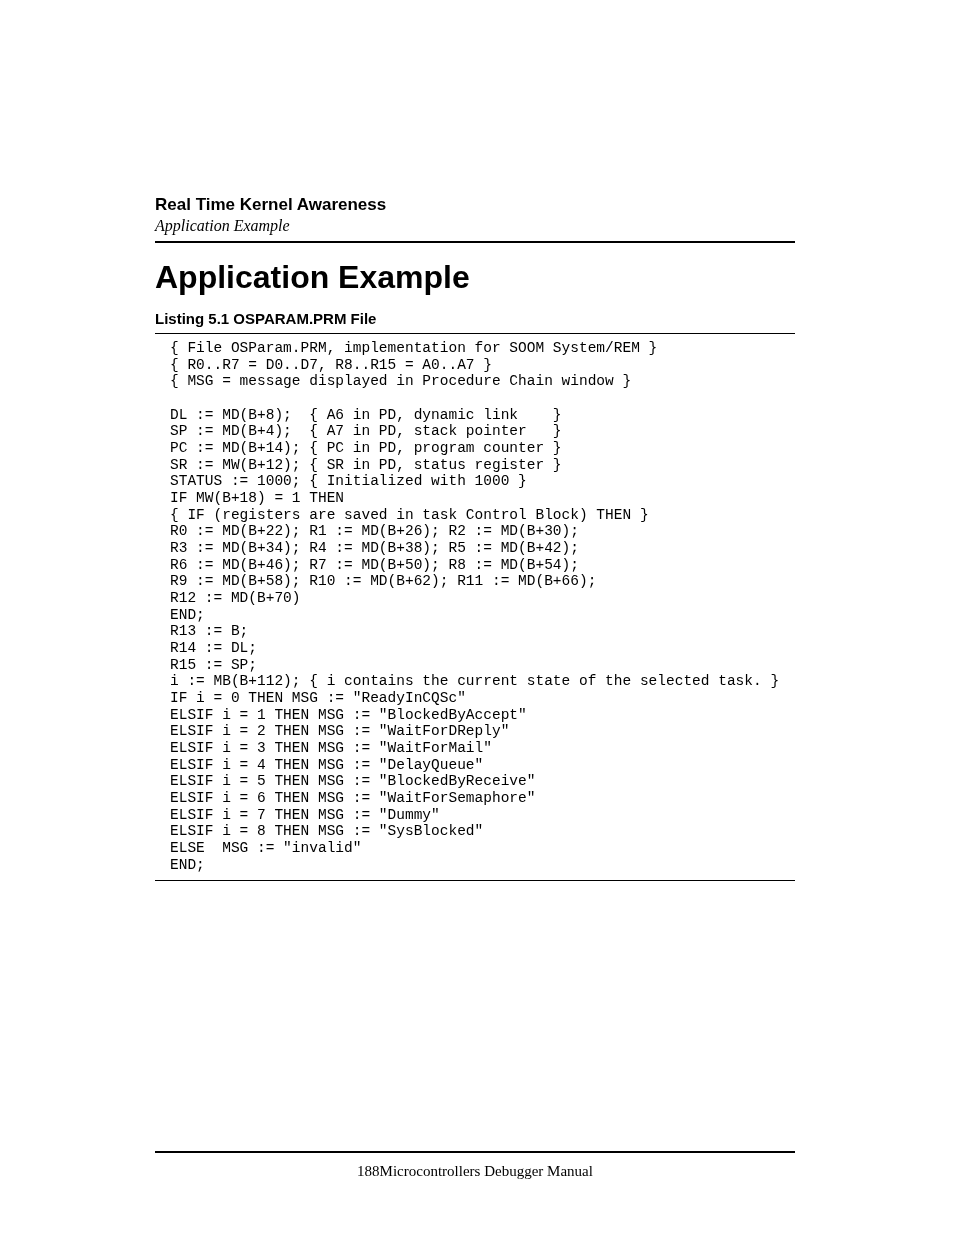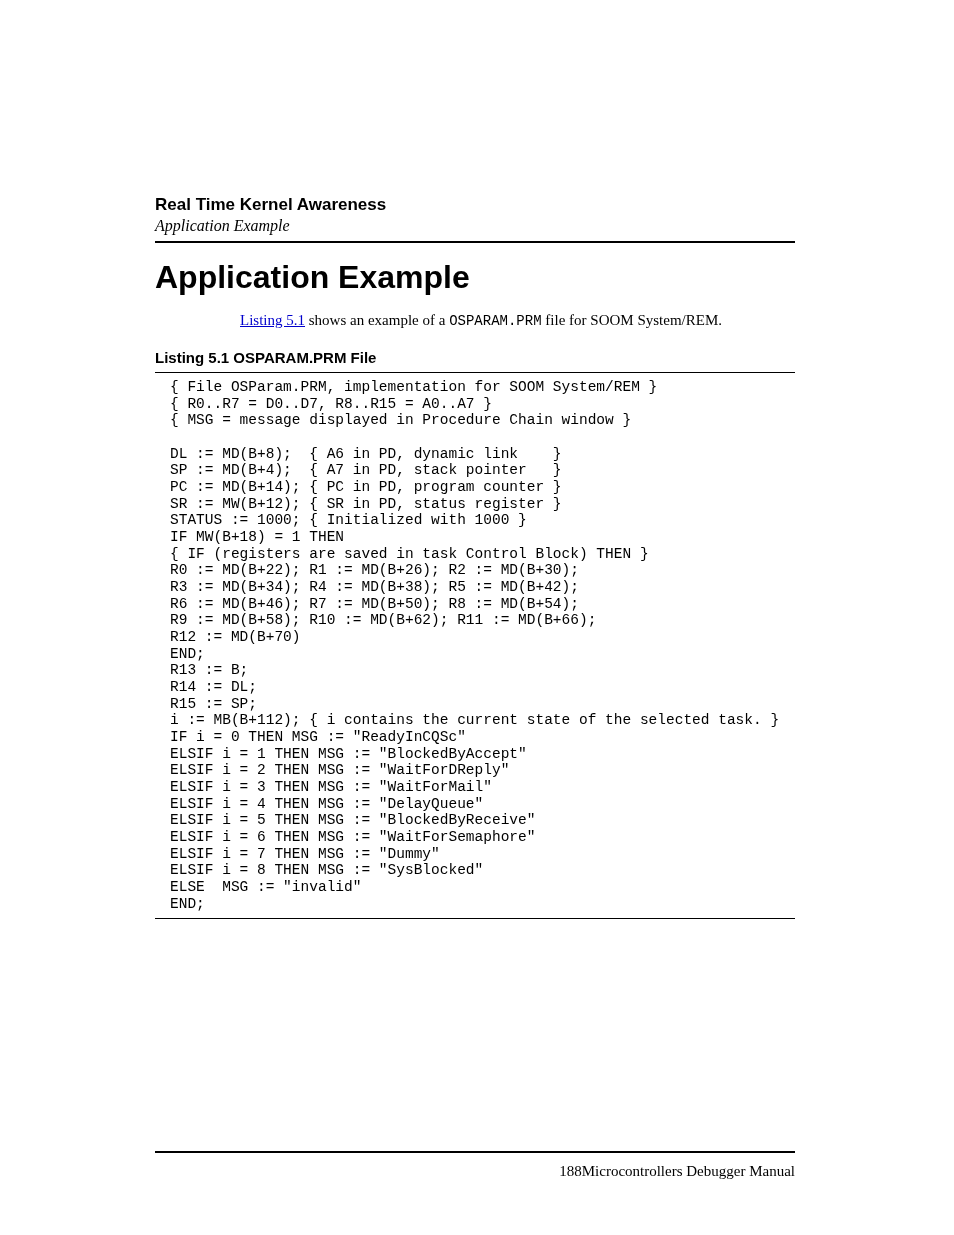--- a/index.html
+++ b/index.html
@@ -78,40 +78,37 @@
     right: 155px;
     bottom: 55px;
   }
   .footer-rule {
     border: none;
     border-top: 2px solid #000;
     margin: 0 0 10px 0;
   }
   .footer-row {
     display: flex;
-    justify-content: flex-end;
+    justify-content: center;
     font-size: 15px;
   }
   .page-number { }
   .manual-title { }
 </style>
 </head>
 <body>
 
 <div class="page">
 
   <p class="running-head-bold">Real Time Kernel Awareness</p>
   <p class="running-head-italic">Application Example</p>
   <hr class="hr-top">
 
   <h1 class="section-title">Application Example</h1>
 
-  <p class="intro-para">
-    <a href="#">Listing 5.1</a><span> shows an example of a </span><span class="code-inline">OSPARAM.PRM</span><span> file for SOOM System/REM.</span>
-  </p>
 
   <p class="listing-caption">Listing 5.1  OSPARAM.PRM File</p>
   <hr class="listing-top-rule">
   <pre class="code-block">{ File OSParam.PRM, implementation for SOOM System/REM }
 { R0..R7 = D0..D7, R8..R15 = A0..A7 }
 { MSG = message displayed in Procedure Chain window }
 
 DL := MD(B+8);  { A6 in PD, dynamic link    }
 SP := MD(B+4);  { A7 in PD, stack pointer   }
 PC := MD(B+14); { PC in PD, program counter }

